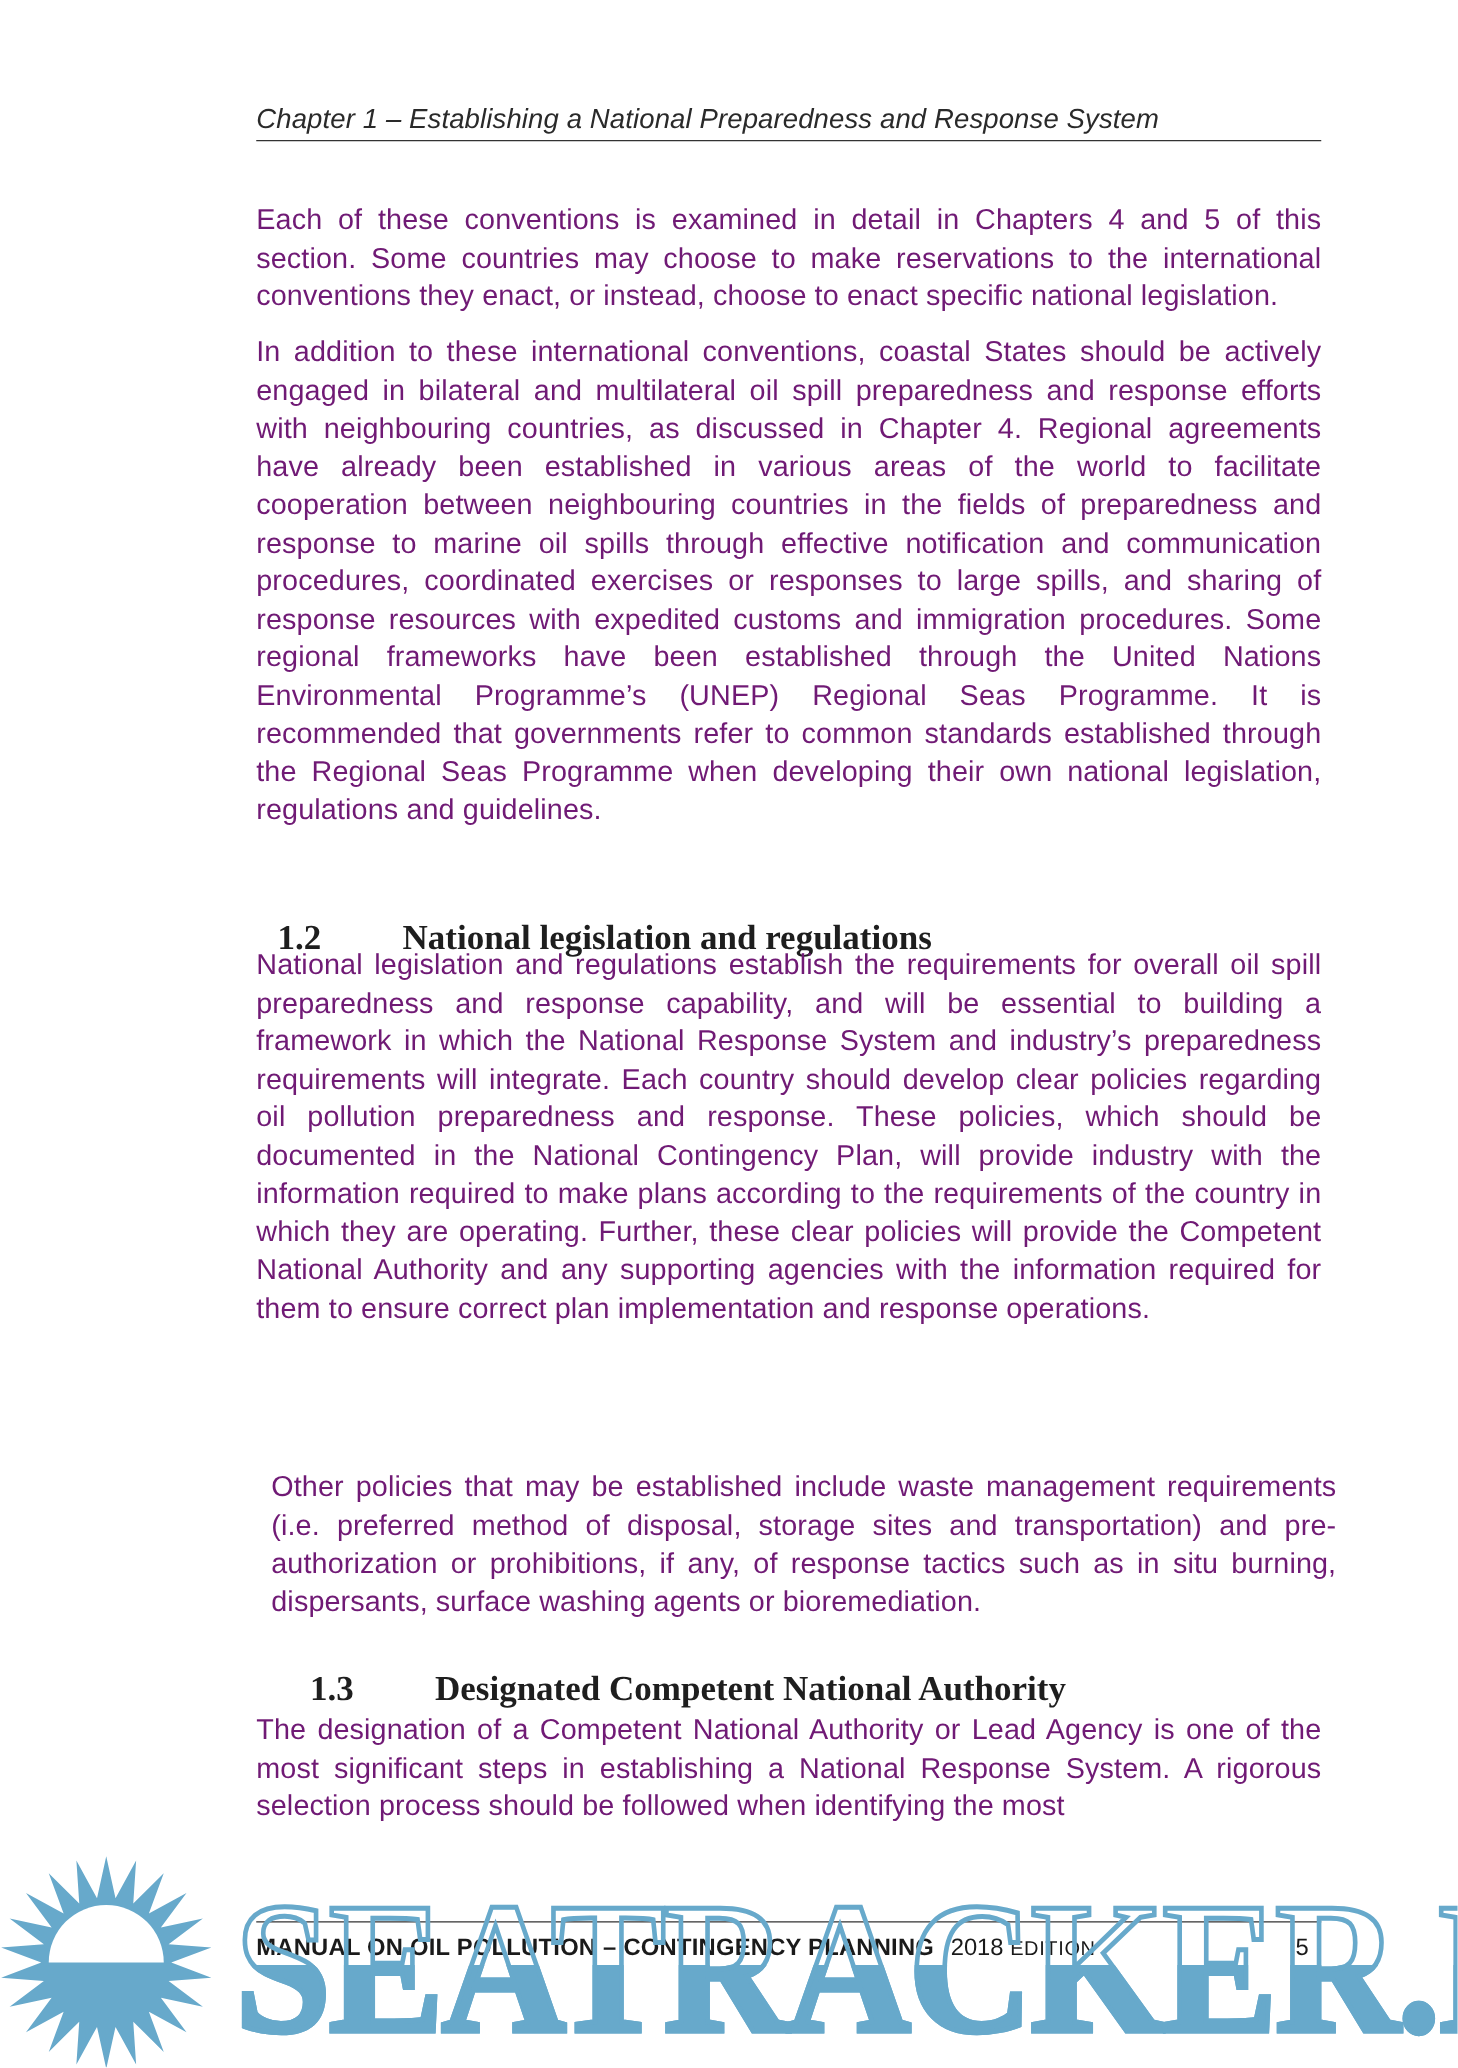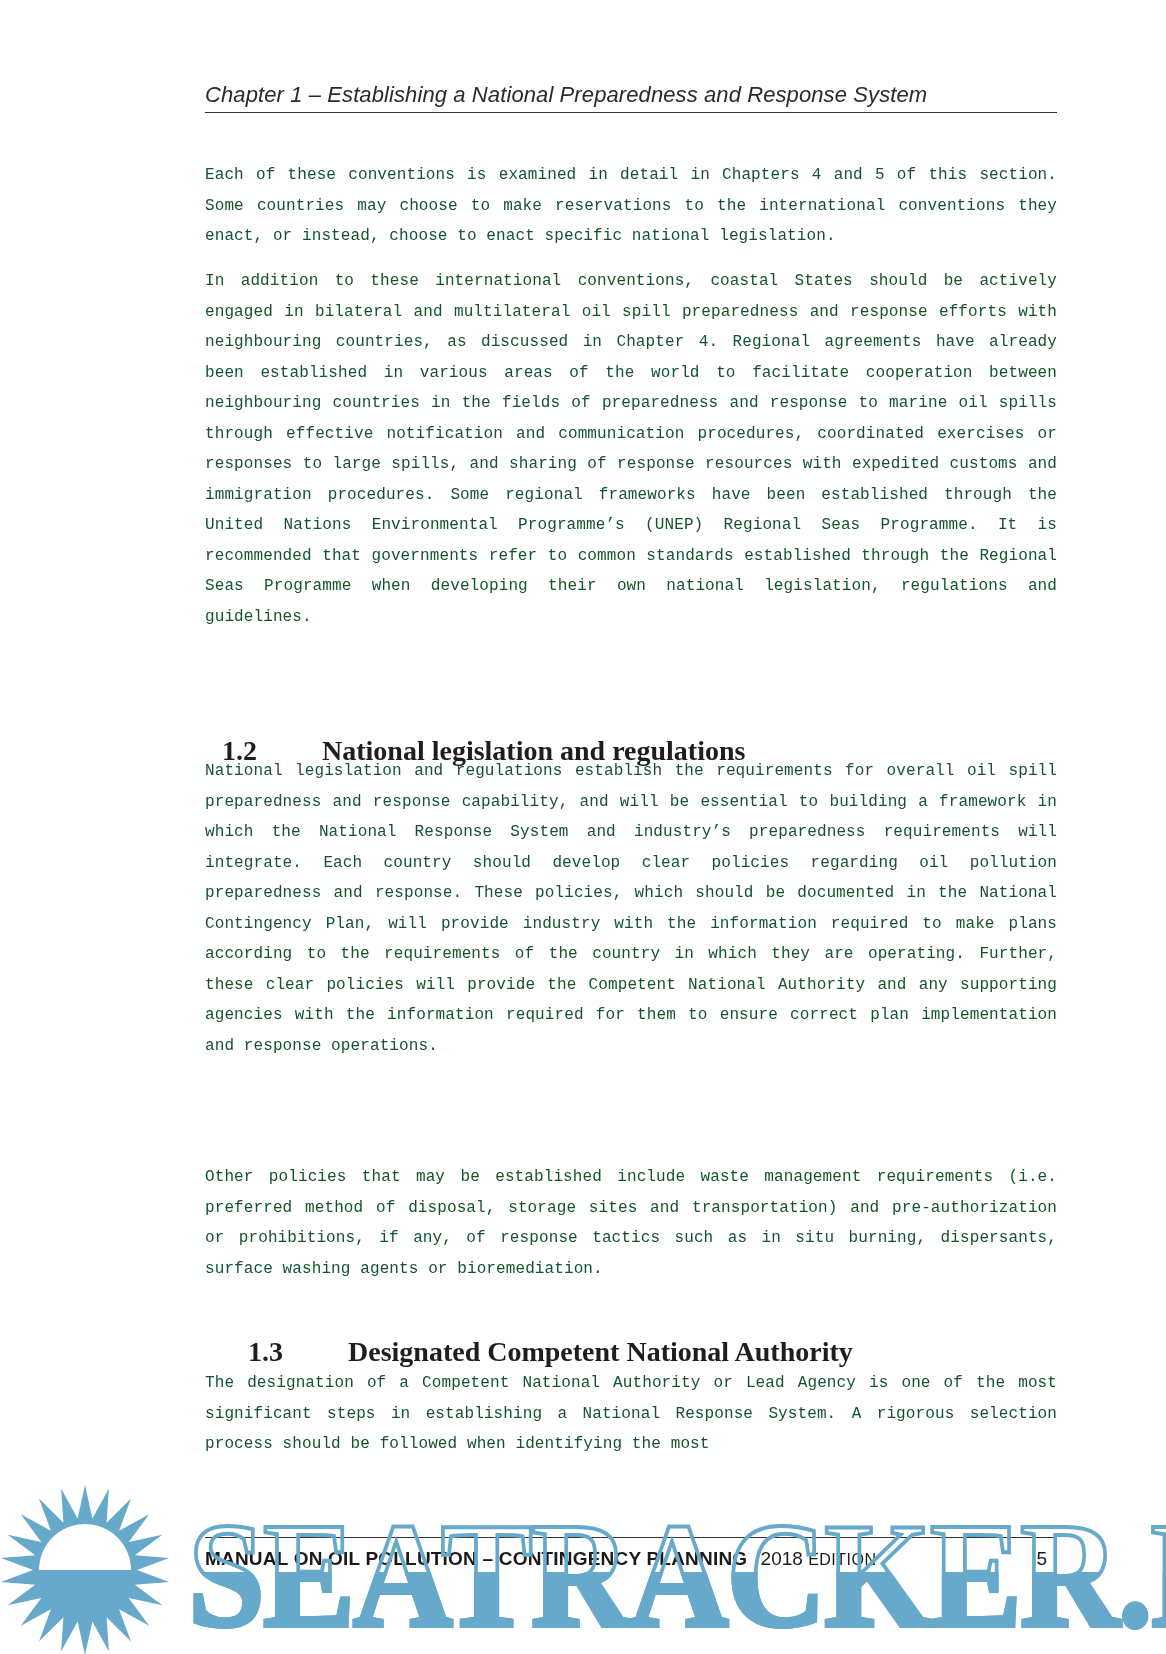--- a/index.html
+++ b/index.html
@@ -6,22 +6,22 @@
   body { width: 1166px; height: 1654px; position: relative; overflow: hidden; }
   .page { position: absolute; left: 0; top: 0; width: 1166px; height: 1654px; }
   .running-head {
     position: absolute; left: 205px; top: 82px; width: 852px;
     text-align: left; font-family: "Liberation Sans", sans-serif;
     font-style: italic; font-size: 22px; color: #2a2a2a; letter-spacing: 0.1px;
   }
   .head-rule { position: absolute; left: 205px; top: 112px; width: 852px; height: 0; border-top: 1.5px solid #333; }
   .body-text {
     position: absolute; left: 205px; width: 852px;
-    font-family: Liberation Mono, monospace; font-size: 16px; line-height: 30.5px;
-    color: #14532d; text-align: justify; letter-spacing: 0.1px;
+    font-family: Liberation Sans, sans-serif; font-size: 23px; line-height: 30.5px;
+    color: #701a75; text-align: justify; letter-spacing: 0.1px;
   }
   .p1 { top: 160px; }
   .p2 { top: 266px; }
   .p3 { top: 756px; }
   .p4 { top: 1162px; }
   .p5 { top: 1368px; }
   .section-heading {
     position: absolute; left: 205px; font-family: "Liberation Serif", serif;
     font-weight: bold; font-size: 28px; color: #1e1e1e;
   }
@@ -56,21 +56,21 @@
   <div class="running-head">Chapter 1 – Establishing a National Preparedness and Response System</div>
   <div class="head-rule"></div>
 
   <p class="body-text p1" style="margin:0">Each of these conventions is examined in detail in Chapters 4 and 5 of this section. Some countries may choose to make reservations to the international conventions they enact, or instead, choose to enact specific national legislation.</p>
   <p class="body-text p2" style="margin:0">In addition to these international conventions, coastal States should be actively engaged in bilateral and multilateral oil spill preparedness and response efforts with neighbouring countries, as discussed in Chapter 4. Regional agreements have already been established in various areas of the world to facilitate cooperation between neighbouring countries in the fields of preparedness and response to marine oil spills through effective notification and communication procedures, coordinated exercises or responses to large spills, and sharing of response resources with expedited customs and immigration procedures. Some regional frameworks have been established through the United Nations Environmental Programme’s (UNEP) Regional Seas Programme. It is recommended that governments refer to common standards established through the Regional Seas Programme when developing their own national legislation, regulations and guidelines.</p>
 
   <div class="section-heading h12">
     <span class="num">1.2</span><span>National legislation and regulations</span>
   </div>
   <p class="body-text p3" style="margin:0">National legislation and regulations establish the requirements for overall oil spill preparedness and response capability, and will be essential to building a framework in which the National Response System and industry’s preparedness requirements will integrate. Each country should develop clear policies regarding oil pollution preparedness and response. These policies, which should be documented in the National Contingency Plan, will provide industry with the information required to make plans according to the requirements of the country in which they are operating. Further, these clear policies will provide the Competent National Authority and any supporting agencies with the information required for them to ensure correct plan implementation and response operations.</p>
-  <p class="body-text p4" style="margin:0">Other policies that may be established include waste management requirements (i.e. preferred method of disposal, storage sites and transportation) and pre-authorization or prohibitions, if any, of response tactics such as in situ burning, dispersants, surface washing agents or bioremediation.</p>
+  <p class="body-text p4" style="margin:12px">Other policies that may be established include waste management requirements (i.e. preferred method of disposal, storage sites and transportation) and pre-authorization or prohibitions, if any, of response tactics such as in situ burning, dispersants, surface washing agents or bioremediation.</p>
 
   <div class="section-heading h13">
     <span class="num">1.3</span><span>Designated Competent National Authority</span>
   </div>
   <p class="body-text p5" style="margin:0">The designation of a Competent National Authority or Lead Agency is one of the most significant steps in establishing a National Response System. A rigorous selection process should be followed when identifying the most</p>
 
   <div class="foot-rule"></div>
   <div class="footer">
     <span class="manual">MANUAL ON OIL POLLUTION – CONTINGENCY PLANNING</span>
     <span class="edition">2018</span>

